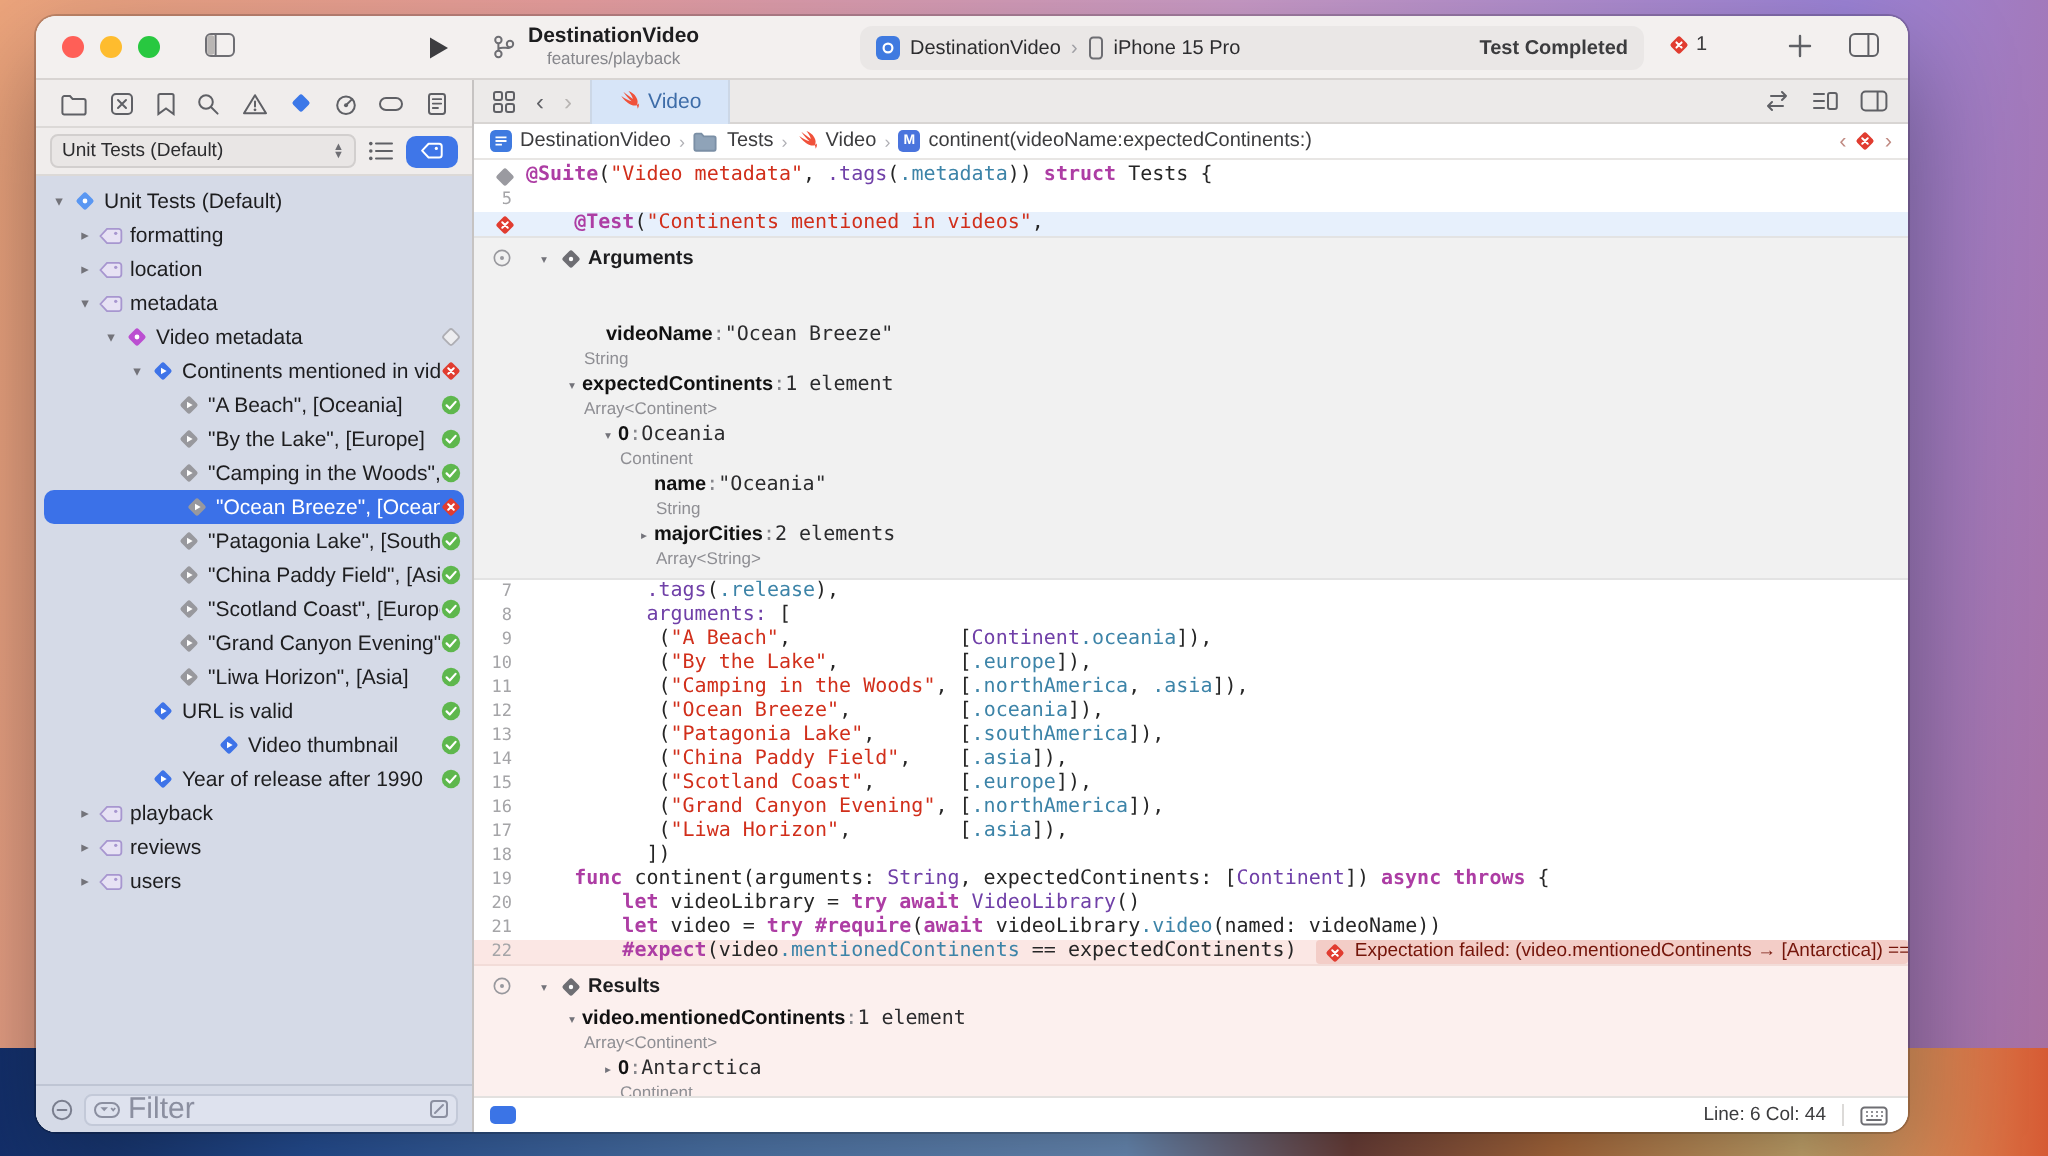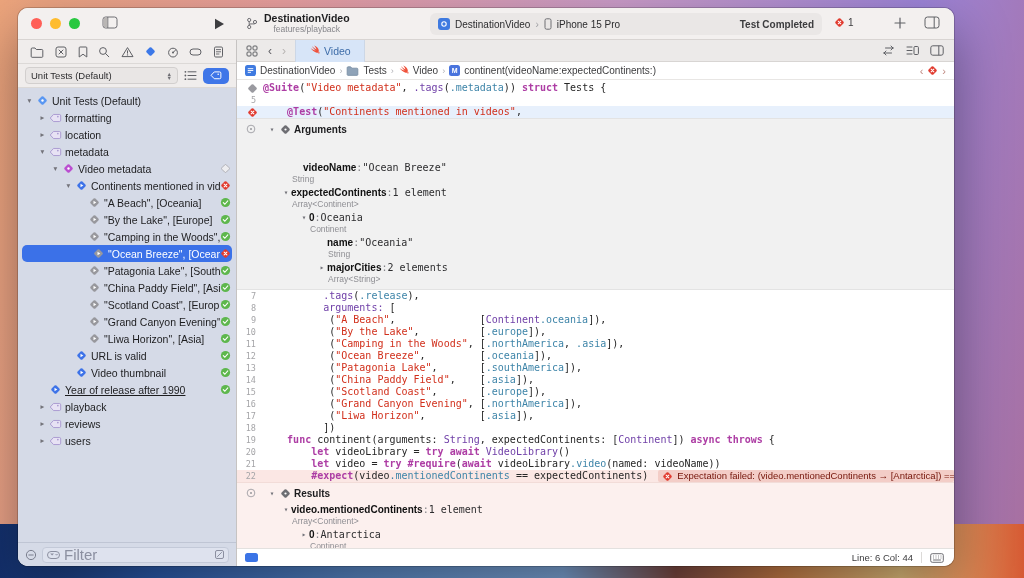--- a/index.html
+++ b/index.html
@@ -489,37 +489,37 @@
               </svg>
             </span>
             <span class="tlabel">URL is valid</span>
             <span class="tstatus">
               <svg width="11" height="11" viewBox="0 0 12 12">
                 <circle cx="6" cy="6" r="5" fill="#5eb74d"></circle>
                 <path d="M3.6 6.2 L5.3 7.9 L8.5 4.3" fill="none" stroke="#fff" stroke-width="1.2" stroke-linecap="round" stroke-linejoin="round"></path>
               </svg>
             </span>
           </div>
+          <div class="trow" style="padding-left: 57px; margin-left: 21px;">
+            <span class="disc"></span>
+            <span class="ticon">
+              <svg width="11" height="11" viewBox="0 0 12 12">
+                <rect x="2.3" y="2.3" width="7.4" height="7.4" rx="1.4" transform="rotate(45 6 6)" fill="#3e73e8"></rect>
+                <path d="M4.9 4.2 L8 6 L4.9 7.8 Z" fill="#fff"></path>
+              </svg>
+            </span>
+            <span class="tlabel">Video thumbnail</span>
+            <span class="tstatus">
+              <svg width="11" height="11" viewBox="0 0 12 12">
+                <circle cx="6" cy="6" r="5" fill="#5eb74d"></circle>
+                <path d="M3.6 6.2 L5.3 7.9 L8.5 4.3" fill="none" stroke="#fff" stroke-width="1.2" stroke-linecap="round" stroke-linejoin="round"></path>
+              </svg>
+            </span>
+          </div>
           <div class="trow" style="padding-left: 45px;">
-            <span class="disc"></span>
-            <span class="ticon">
-              <svg width="11" height="11" viewBox="0 0 12 12">
-                <rect x="2.3" y="2.3" width="7.4" height="7.4" rx="1.4" transform="rotate(45 6 6)" fill="#3e73e8"></rect>
-                <path d="M4.9 4.2 L8 6 L4.9 7.8 Z" fill="#fff"></path>
-              </svg>
-            </span>
-            <span class="tlabel">Video thumbnail</span>
-            <span class="tstatus">
-              <svg width="11" height="11" viewBox="0 0 12 12">
-                <circle cx="6" cy="6" r="5" fill="#5eb74d"></circle>
-                <path d="M3.6 6.2 L5.3 7.9 L8.5 4.3" fill="none" stroke="#fff" stroke-width="1.2" stroke-linecap="round" stroke-linejoin="round"></path>
-              </svg>
-            </span>
-          </div>
-          <div class="trow" style="padding-left: 19px; text-decoration: underline;">
             <span class="disc"></span>
             <span class="ticon">
               <svg width="11" height="11" viewBox="0 0 12 12">
                 <rect x="2.3" y="2.3" width="7.4" height="7.4" rx="1.4" transform="rotate(45 6 6)" fill="#3e73e8"></rect>
                 <path d="M4.9 4.2 L8 6 L4.9 7.8 Z" fill="#fff"></path>
               </svg>
             </span>
             <span class="tlabel">Year of release after 1990</span>
             <span class="tstatus">
               <svg width="11" height="11" viewBox="0 0 12 12">

